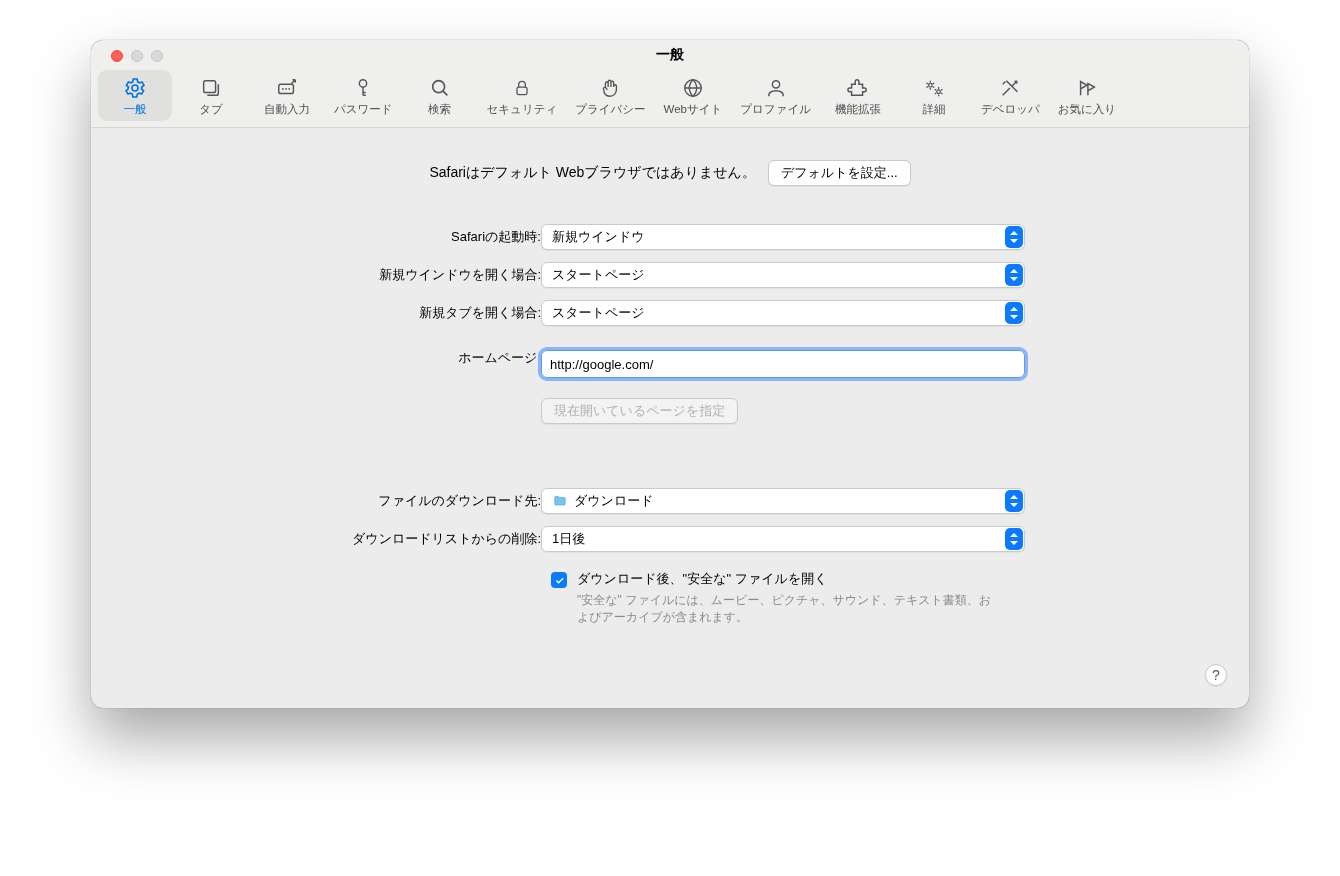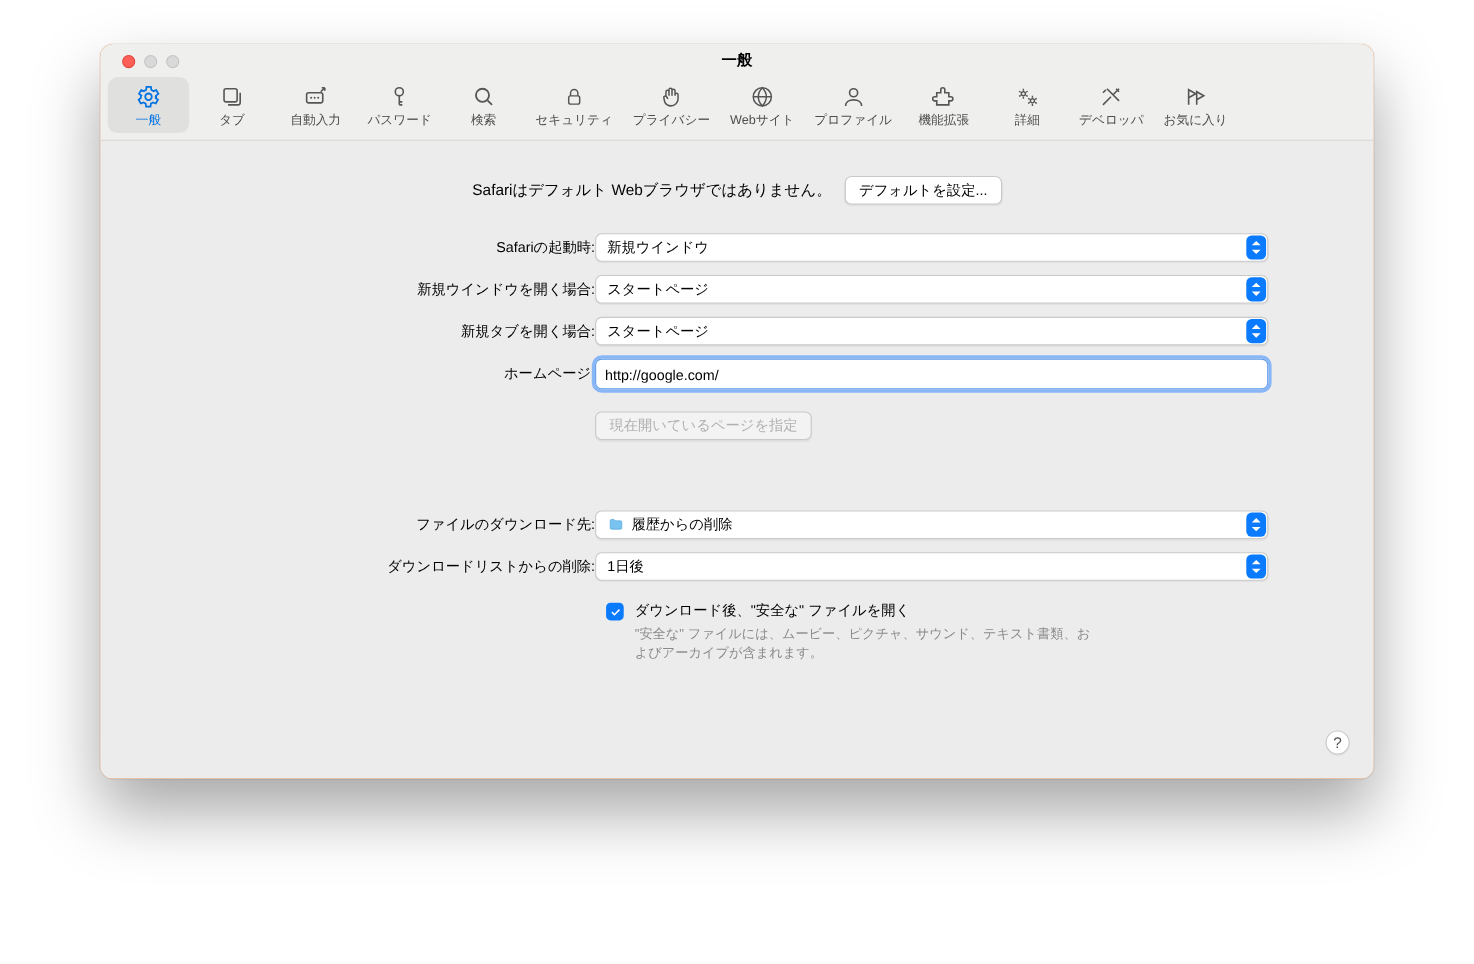--- a/index.html
+++ b/index.html
@@ -8,21 +8,21 @@
     font-family: -apple-system, "Helvetica Neue", "Hiragino Kaku Gothic ProN", sans-serif;
     font-size:13px;
     color:#000;
     background:#fff;
     width:1340px; height:876px;
     display:flex; align-items:flex-start; justify-content:center;
     padding-top:40px;
   }
   .window {
     width:1158px;
-    background:#f97316;
+    background:#0f766e;
     border-radius:12px;
     box-shadow:0 30px 60px rgba(0,0,0,.35), 0 0 0 1px rgba(0,0,0,.05);
     overflow:hidden;
     position:relative;
   }
 
   
   .titlebar {
     height:30px;
     display:flex; align-items:center;
@@ -61,36 +61,36 @@
 
   
   .content {
     background:#ececec;
     padding:32px 30px 30px 30px;
     position:relative;
     min-height:580px;
   }
   .default-row{
     display:flex; justify-content:center; align-items:center;
-    gap:12px; margin-bottom:26px;
+    gap:12px; margin-bottom:38px;
     font-size:14px; font-weight:500;
   }
   .mac-btn{
     background:#fff; border:1px solid #c9c9c9;
     border-radius:6px;
     box-shadow:0 1px 1px rgba(0,0,0,.06);
     padding:3px 12px; font-size:13px; font-weight:400;
     color:#000;
   }
   .mac-btn:disabled{ color:#b0b0b0; background:#f3f3f3; }
 
   .form { display:flex; flex-direction:column; gap:12px;  }
   .row { display:flex; align-items:center; }
   .lbl { width:420px; text-align:right; padding-right:0; font-size:13px; }
-  .control { width:612px; }
+  .control { width:484px; }
   .blockgap{ height:14px; }
 
   .popup {
     width:100%; height:26px;
     background:#fff; border:1px solid #c9c9c9;
     border-radius:6px;
     box-shadow:0 1px 1px rgba(0,0,0,.05);
     display:flex; align-items:center;
     padding-left:10px; font-size:13px;
     position:relative;
@@ -115,20 +115,21 @@
     width:100%; height:28px;
     background:#fff;
     border:1px solid #c9c9c9;
     border-radius:6px;
     padding:0 8px; font-size:13px;
     font-family:inherit;
   }
   .textfield.focused{
     outline:3px solid #88b6f6;
     border-color:#5e9be7;
+    margin-top:12px;
   }
 
   .btn-under{
     margin-top:8px;
     font-family:Liberation Serif, serif;
   }
 
   .check-row{ display:flex; align-items:flex-start; padding-left:430px; gap:10px; margin-top:18px;}
   .checkbox{
     width:16px; height:16px; border-radius:4px; background:#0a7aff;
@@ -345,21 +346,21 @@
 
       <div class="row">
         <div class="lbl">ファイルのダウンロード先:</div>
         <div class="control">
           <div class="popup">
             <span class="popupIcon">
               <svg width="16" height="14" viewBox="0 0 24 24" fill="#79c3f0" stroke="#4aa0d8" stroke-width="1">
                   <path d="M3 6a2 2 0 0 1 2-2h4l2 2h8a2 2 0 0 1 2 2v9a2 2 0 0 1-2 2H5a2 2 0 0 1-2-2Z"></path>
                 </svg>
             </span>
-            <span>履歴からの削除</span>
+            <span>ダウンロード</span>
             <div class="stepper"></div>
           </div>
         </div>
       </div>
 
       <div class="row">
         <div class="lbl">ダウンロードリストからの削除:</div>
         <div class="control">
           <div class="popup">
             <span>1日後</span>

